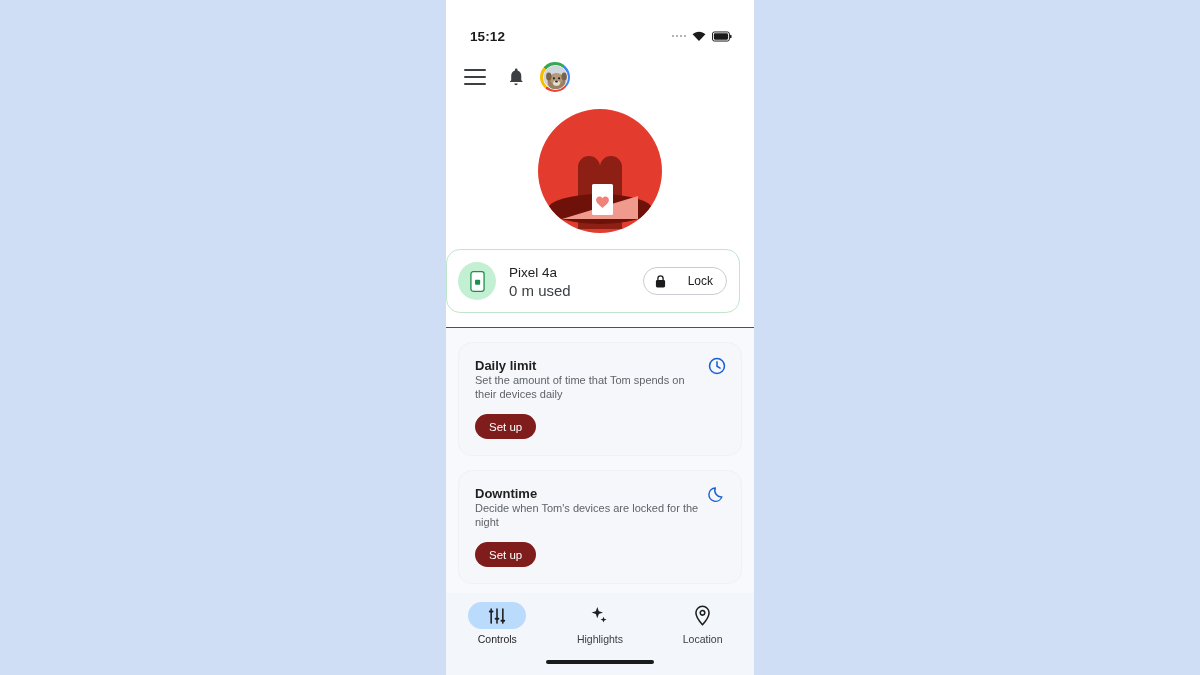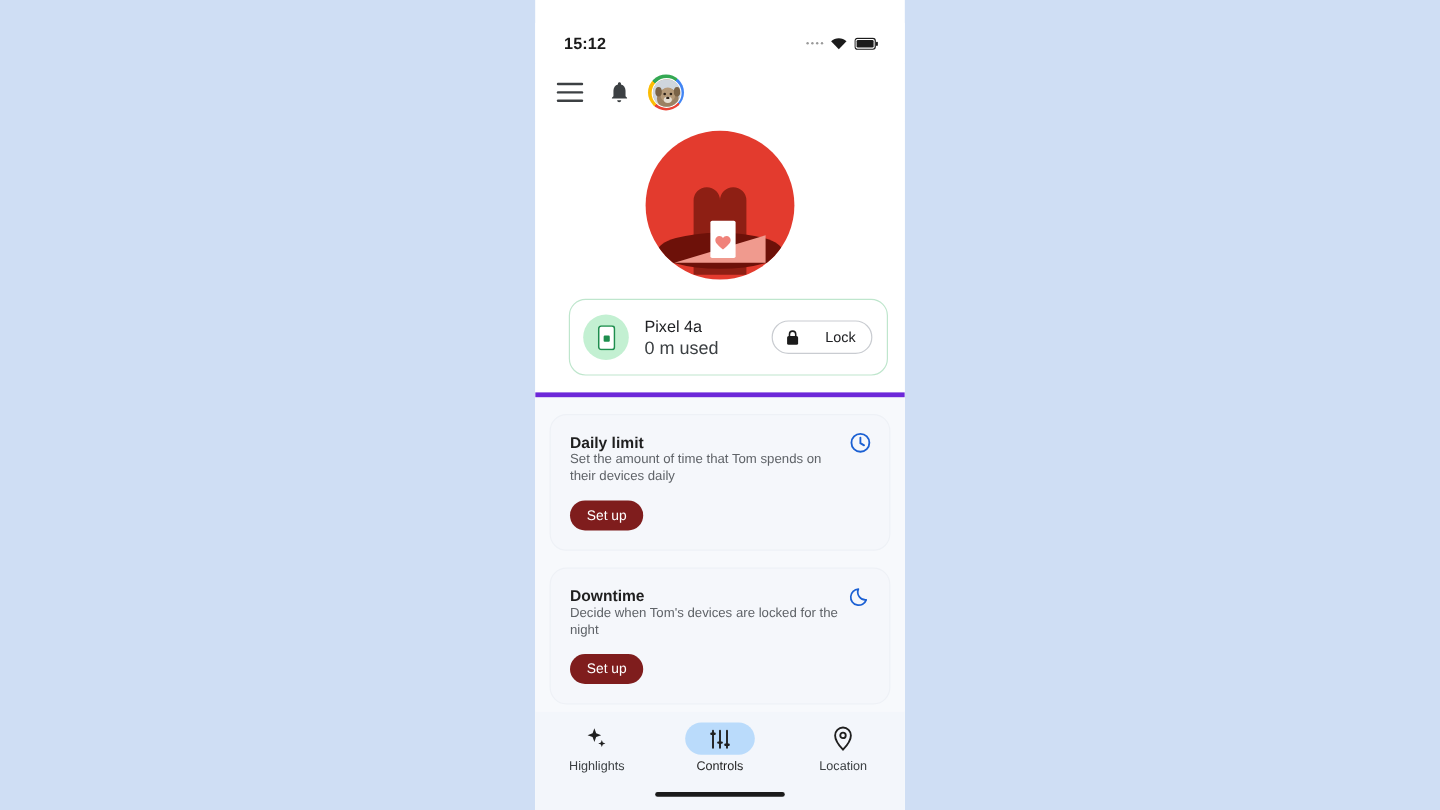--- a/index.html
+++ b/index.html
@@ -140,21 +140,21 @@
     height: 124px;
     border-radius: 50%;
     background: #e33b2e;
     position: relative;
     overflow: hidden;
   }
 
   
   .device-section {
     background: #ffffff;
-    padding: 0 14px 14px 28px;
+    padding: 0 14px 14px 0;
     flex: 0 0 auto;
   }
   .device-card {
     border: 1px solid #bfe6cd;
     border-radius: 14px;
     height: 64px;
     display: flex;
     align-items: center;
     padding: 0 12px 0 11px;
     background: #fff;
@@ -194,21 +194,21 @@
   }
   .lock-btn span {
     font-size: 12px;
     color: #202124;
   }
 
   
   .scroll-body {
     flex: 1;
     background: #f7f9fc;
-    border-top: 4px solid #6d28d9;
+    border-top: 1px solid #6d28d9;
     padding: 14px 12px 0 12px;
     overflow: hidden;
     position: relative;
   }
   .feature-card {
     background: #f5f7fb;
     border: 1px solid #eef1f6;
     border-radius: 14px;
     padding: 14px 16px 16px 16px;
     margin-bottom: 14px;
@@ -411,49 +411,49 @@
         <path d="M15.4 13.2A7.2 7.2 0 0 1 8.1 3.3 7.4 7.4 0 1 0 15.4 13.2Z" fill="none" stroke="#1b60d3" stroke-width="1.6" stroke-linejoin="round"></path>
       </svg>
       <div class="fc-desc">Decide when Tom's devices are locked for the night</div>
       <button class="fc-btn">Set up</button>
     </div>
 
   </div>
 
   <div class="bottom-nav">
     <div class="nav-items">
-
-      <div class="nav-item">
-        <div class="nav-pill">
-          <svg width="21" height="21" viewBox="0 0 24 24">
-            <path d="M9.5 2.2 11.2 7 16 8.7 11.2 10.4 9.5 15.2 7.8 10.4 3 8.7 7.8 7Z" fill="#1f1f1f"></path>
-            <path d="M16.6 13.3 17.5 15.8 20 16.7 17.5 17.6 16.6 20.1 15.7 17.6 13.2 16.7 15.7 15.8Z" fill="#1f1f1f"></path>
-          </svg>
-        </div>
-        <div class="nav-label">Highlights</div>
-      </div>
 
       <div class="nav-item active">
         <div class="nav-pill">
           <svg width="20" height="20" viewBox="0 0 24 24">
             <g stroke="#1f1f1f" stroke-width="1.9" stroke-linecap="round">
               <path d="M5 3.5v17"></path>
                 <path d="M12 3.5v17"></path>
                 <path d="M19 3.5v17"></path>
             </g>
             <rect x="2.2" y="5.4" width="5.6" height="2.4" rx="1.2" fill="#1f1f1f"></rect>
             <rect x="9.2" y="14.2" width="5.6" height="2.4" rx="1.2" fill="#1f1f1f"></rect>
             <rect x="16.2" y="16.4" width="5.6" height="2.4" rx="1.2" fill="#1f1f1f"></rect>
           </svg>
         </div>
         <div class="nav-label">Controls</div>
       </div>
 
       <div class="nav-item">
         <div class="nav-pill">
+          <svg width="21" height="21" viewBox="0 0 24 24">
+            <path d="M9.5 2.2 11.2 7 16 8.7 11.2 10.4 9.5 15.2 7.8 10.4 3 8.7 7.8 7Z" fill="#1f1f1f"></path>
+            <path d="M16.6 13.3 17.5 15.8 20 16.7 17.5 17.6 16.6 20.1 15.7 17.6 13.2 16.7 15.7 15.8Z" fill="#1f1f1f"></path>
+          </svg>
+        </div>
+        <div class="nav-label">Highlights</div>
+      </div>
+
+      <div class="nav-item">
+        <div class="nav-pill">
           <svg width="19" height="21" viewBox="0 0 20 23">
             <path d="M10 1.4c-4 0-7.2 3.2-7.2 7.2C2.8 14 10 21.6 10 21.6S17.2 14 17.2 8.6c0-4-3.2-7.2-7.2-7.2Z" fill="none" stroke="#1f1f1f" stroke-width="1.7"></path>
             <circle cx="10" cy="8.6" r="2.5" fill="none" stroke="#1f1f1f" stroke-width="1.7"></circle>
           </svg>
         </div>
         <div class="nav-label">Location</div>
       </div>
 
     </div>
     <div class="home-indicator"></div>

